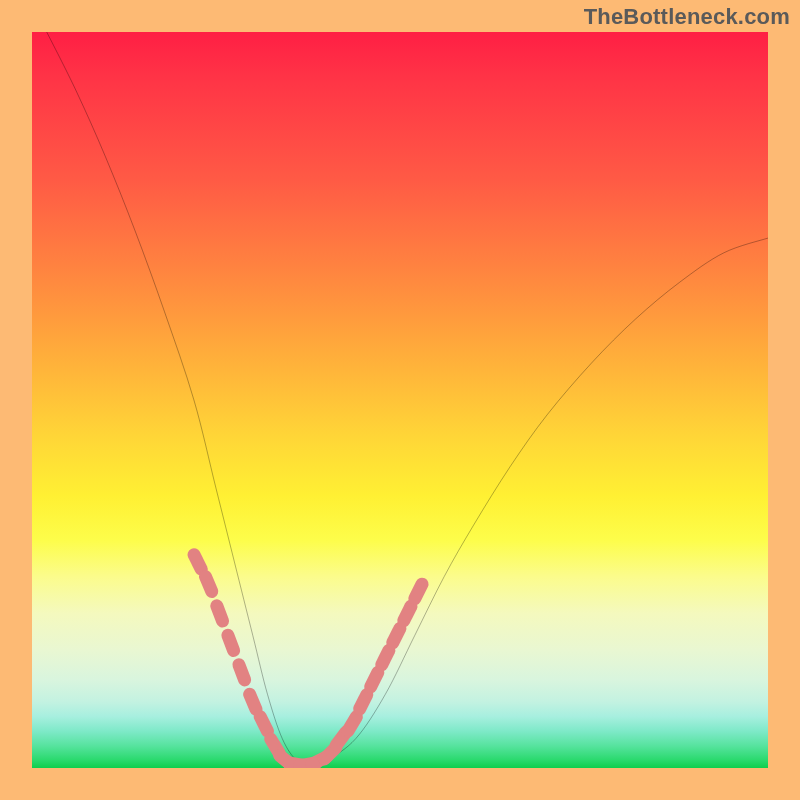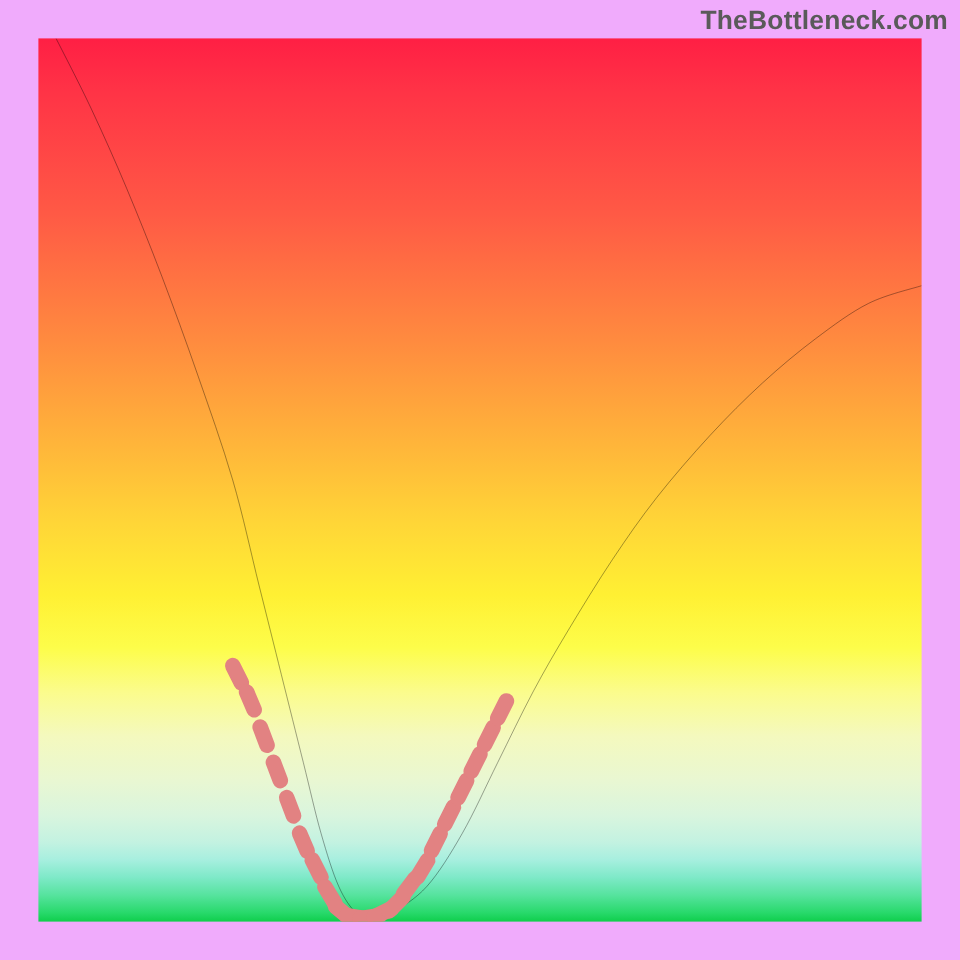--- a/index.html
+++ b/index.html
@@ -8,21 +8,21 @@
     width: 800px;
     height: 800px;
     overflow: hidden;
     font-family: Arial, Helvetica, sans-serif;
     background: #000;
   }
   .frame {
     position: relative;
     width: 800px;
     height: 800px;
-    background: #f0abfc;
+    background: #fdba74;
   }
   .watermark {
     position: absolute;
     top: 4px;
     right: 10px;
     font-size: 22px;
     font-weight: bold;
     color: #5a5a5a;
     z-index: 10;
     letter-spacing: 0.2px;

